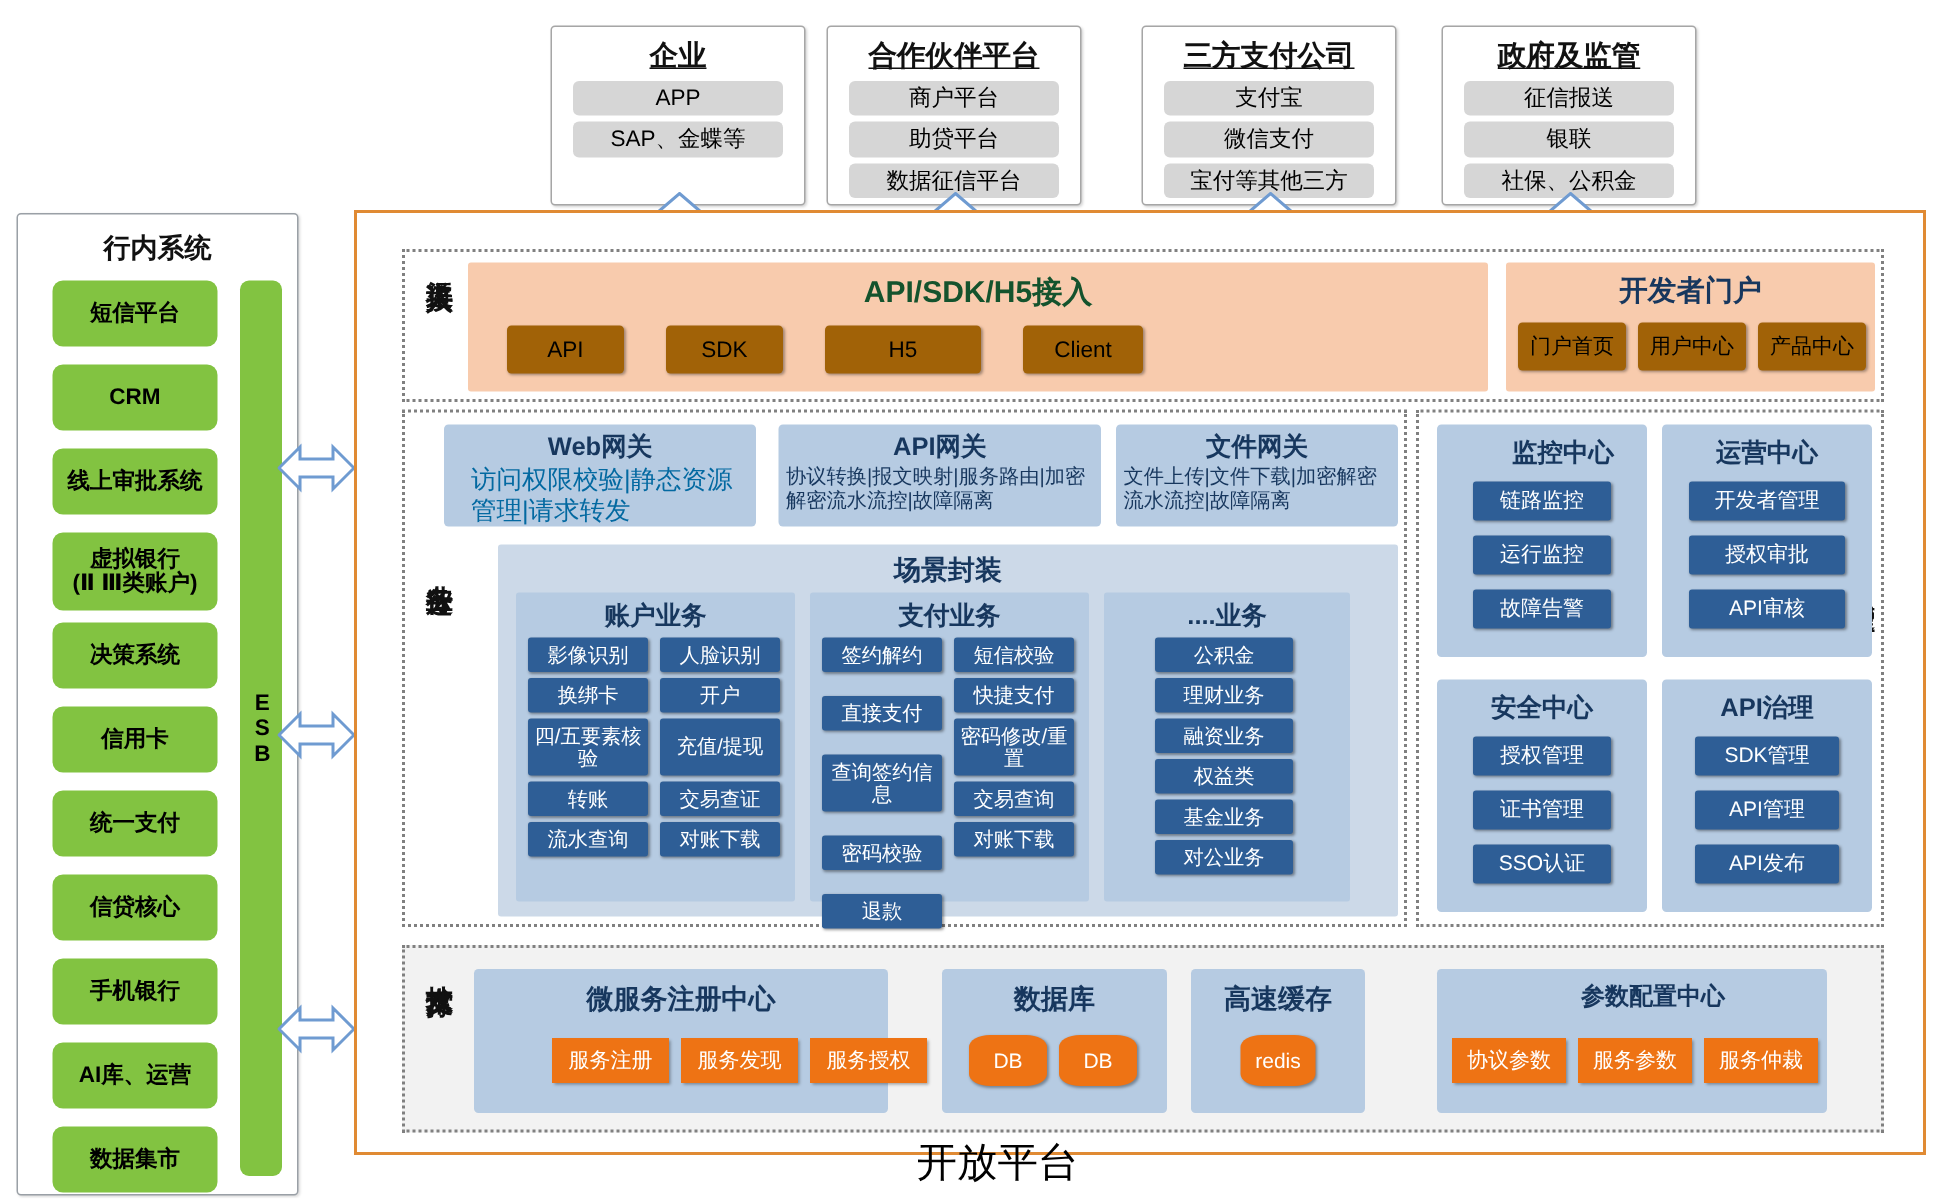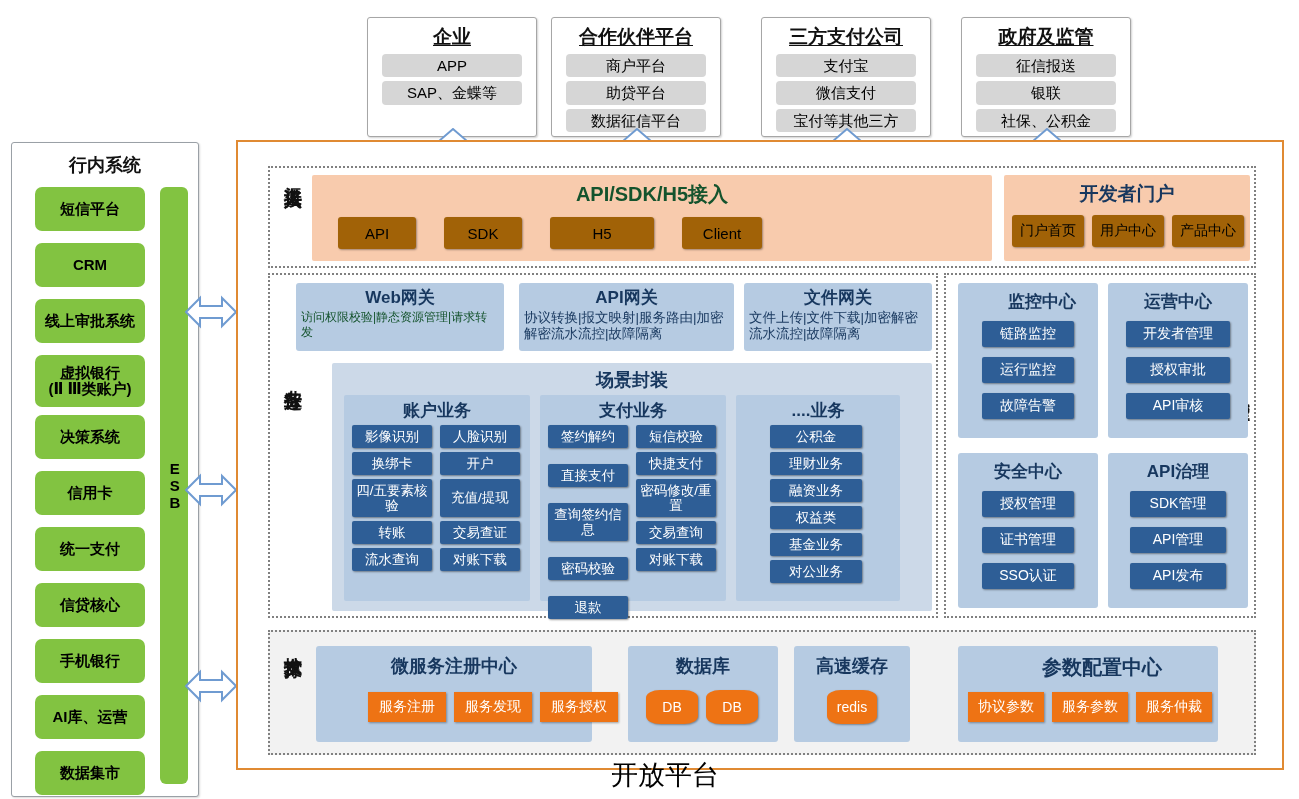--- a/index.html
+++ b/index.html
@@ -228,21 +228,21 @@
       <div class="chip-green" style="width:72px; height:32px; font-size:14px;">产品中心</div>
     </div>
   </div>
 </div>
 
 <div class="dotted" style="left:268px; top:273px; width:670px; height:345px;">
   <div class="vlabel" style="position:absolute; left:8px; top:100px; font-size:18px; width:24px;">业务运行</div>
 
   <div class="panel-lightblue" style="position:absolute; left:26px; top:8px; width:208px; height:68px;">
     <div class="panel-title-dark" style="font-size:17px; margin-top:3px;">Web网关</div>
-    <div style="font-size:12px; color:#14532d; padding:1px 5px 0 5px; line-height:1.22;">访问权限校验|静态资源管理|请求转发</div>
+    <div style="font-size:17px; color:#0369a1; padding:1px 5px 0 18px; line-height:1.22;">访问权限校验|静态资源管理|请求转发</div>
   </div>
   <div class="panel-lightblue" style="position:absolute; left:249px; top:8px; width:215px; height:68px;">
     <div class="panel-title-dark" style="font-size:17px; margin-top:3px;">API网关</div>
     <div style="font-size:13.5px; color:#17375e; padding:1px 5px 0 5px; line-height:1.22;">协议转换|报文映射|服务路由|加密解密流水流控|故障隔离</div>
   </div>
   <div class="panel-lightblue" style="position:absolute; left:474px; top:8px; width:188px; height:68px;">
     <div class="panel-title-dark" style="font-size:17px; margin-top:3px;">文件网关</div>
     <div style="font-size:13.5px; color:#17375e; padding:1px 5px 0 5px; line-height:1.22;">文件上传|文件下载|加密解密流水流控|故障隔离</div>
   </div>
 
@@ -364,21 +364,21 @@
   </div>
 
   <div class="panel-lightblue" style="position:absolute; left:524px; top:14px; width:116px; height:96px;">
     <div class="panel-title-dark" style="font-size:18px; margin-top:8px;">高速缓存</div>
     <div style="position:absolute; left:33px; top:44px;">
       <div class="chip-orange" style="width:50px; height:34px; border-radius:14px/8px;">redis</div>
     </div>
   </div>
 
   <div class="panel-lightblue" style="position:absolute; left:688px; top:14px; width:260px; height:96px;">
-    <div class="panel-title-dark" style="font-size:20px; margin-top:8px;padding-left:28px;">参数配置中心</div>
+    <div class="panel-title-dark" style="font-size:16px; margin-top:8px;padding-left:28px;">参数配置中心</div>
     <div style="position:absolute; left:10px; top:46px; display:flex; gap:8px;">
       <div class="chip-orange" style="width:76px; height:30px;">协议参数</div>
       <div class="chip-orange" style="width:76px; height:30px;">服务参数</div>
       <div class="chip-orange" style="width:76px; height:30px;">服务仲裁</div>
     </div>
   </div>
 </div>
 
 <div id="page-title">开放平台</div>
 

